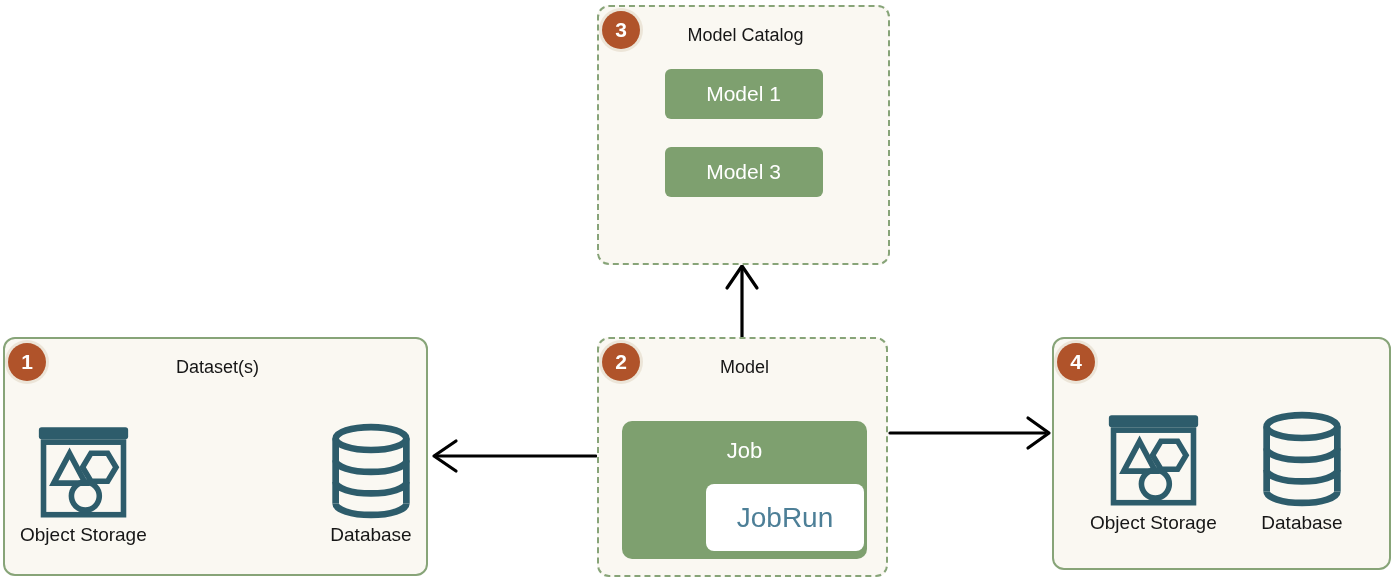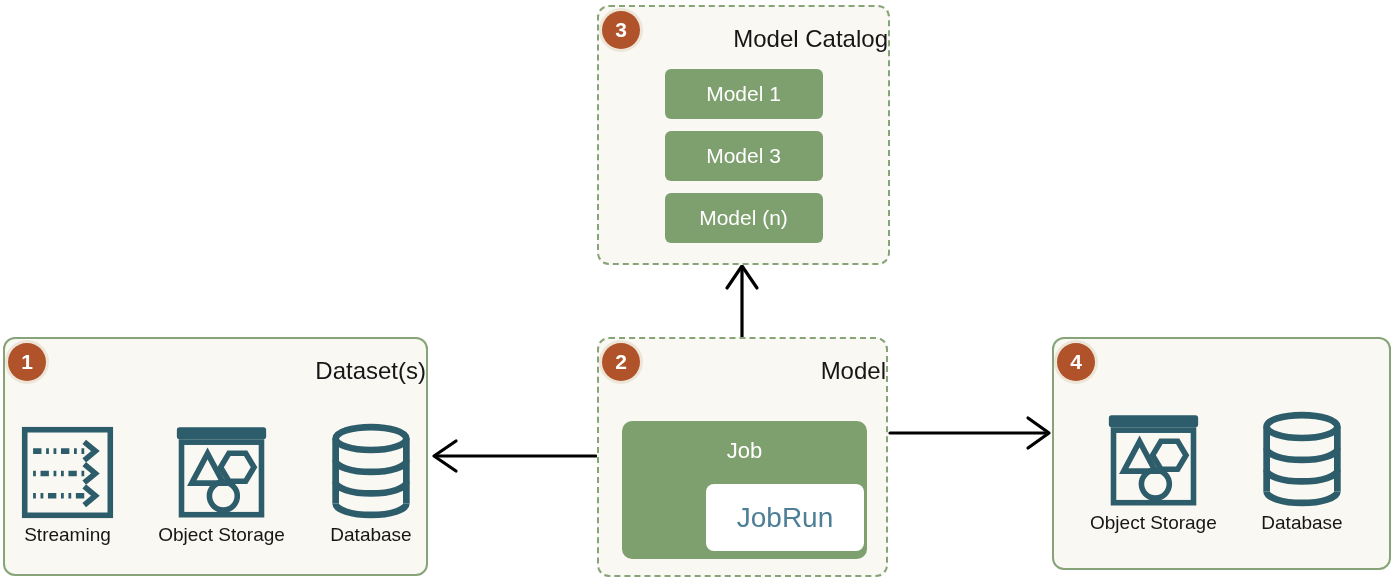--- a/index.html
+++ b/index.html
@@ -22,26 +22,26 @@
   .box.solid{border:2.5px solid var(--border-green);}
   .box.dashed{border:2.5px dashed var(--border-green);}
 
   .badge{
     position:absolute;left:3px;top:4px;width:38px;height:38px;border-radius:50%;
     background:var(--badge);color:#ffffff;font-size:21px;font-weight:bold;
     display:flex;align-items:center;justify-content:center;
     box-shadow:0 0 0 3px var(--badge-ring);
   }
   .box-title{
-    position:absolute;left:4px;right:0;top:18px;text-align:right;
-    font-size:24px;color:var(--text);
+    position:absolute;left:4px;right:0;top:18px;text-align:center;
+    font-size:18px;color:var(--text);
   }
 
   
-  .model-list{position:absolute;left:0;right:0;top:62px;display:flex;flex-direction:column;align-items:center;gap:12px;}
+  .model-list{position:absolute;left:0;right:0;top:62px;display:flex;flex-direction:column;align-items:center;gap:28px;}
   .model-btn{
     width:158px;height:50px;border-radius:6px;background:var(--green);
     color:#ffffff;font-size:21px;display:flex;align-items:center;justify-content:center;
   }
 
   
   .job-panel{
     position:absolute;left:23px;top:82px;width:245px;height:138px;
     background:var(--green);border-radius:10px;padding-left:21px;
   }
@@ -81,40 +81,27 @@
       <polyline points="727,288 742,266 757,288"></polyline>
     </g>
   </svg>
 
   <div class="box dashed" style="left:597px;top:5px;width:293px;height:260px;">
     <div class="badge">3</div>
     <div class="box-title">Model Catalog</div>
     <div class="model-list">
       <div class="model-btn">Model 1</div>
       <div class="model-btn">Model 3</div>
-      <div class="model-btn">Model (n)</div>
     </div>
   </div>
 
   <div class="box solid" style="left:3px;top:337px;width:425px;height:239px;">
     <div class="badge">1</div>
     <div class="box-title">Dataset(s)</div>
     <div class="icon-row" style="left:15px;right:12px;top:84px;">
-      <div class="icon-stack">
-        <svg class="ticon" width="95" height="93" viewBox="0 0 100 100">
-          <rect x="4" y="4" width="92" height="92" stroke-width="6"></rect>
-          <line x1="13" y1="27" x2="68" y2="27" stroke-width="6" stroke-dasharray="9 5 3 5 3 5"></line>
-          <polyline points="68,17 80,27 68,37" stroke-width="6"></polyline>
-          <line x1="13" y1="51" x2="68" y2="51" stroke-width="6" stroke-dasharray="3 5 9 5 3 5"></line>
-          <polyline points="68,41 80,51 68,61" stroke-width="6"></polyline>
-          <line x1="13" y1="75" x2="68" y2="75" stroke-width="6" stroke-dasharray="3 5 3 5 9 5"></line>
-          <polyline points="68,65 80,75 68,85" stroke-width="6"></polyline>
-        </svg>
-        <div class="icon-label">Streaming</div>
-      </div>
       <div class="icon-stack">
         <svg class="ticon" width="93" height="96" viewBox="0 0 100 100">
           <rect class="tfill" x="2" y="3" width="96" height="13" rx="3"></rect>
           <rect x="7" y="19" width="86" height="78" stroke-width="6"></rect>
           <polygon points="18,63 35,31 52,63" stroke-width="6"></polygon>
           <polygon points="58,31 76,31 85,46 76,61 58,61 49,46" stroke-width="6"></polygon>
           <circle cx="52" cy="77" r="15" stroke-width="6"></circle>
         </svg>
         <div class="icon-label">Object Storage</div>
       </div>

